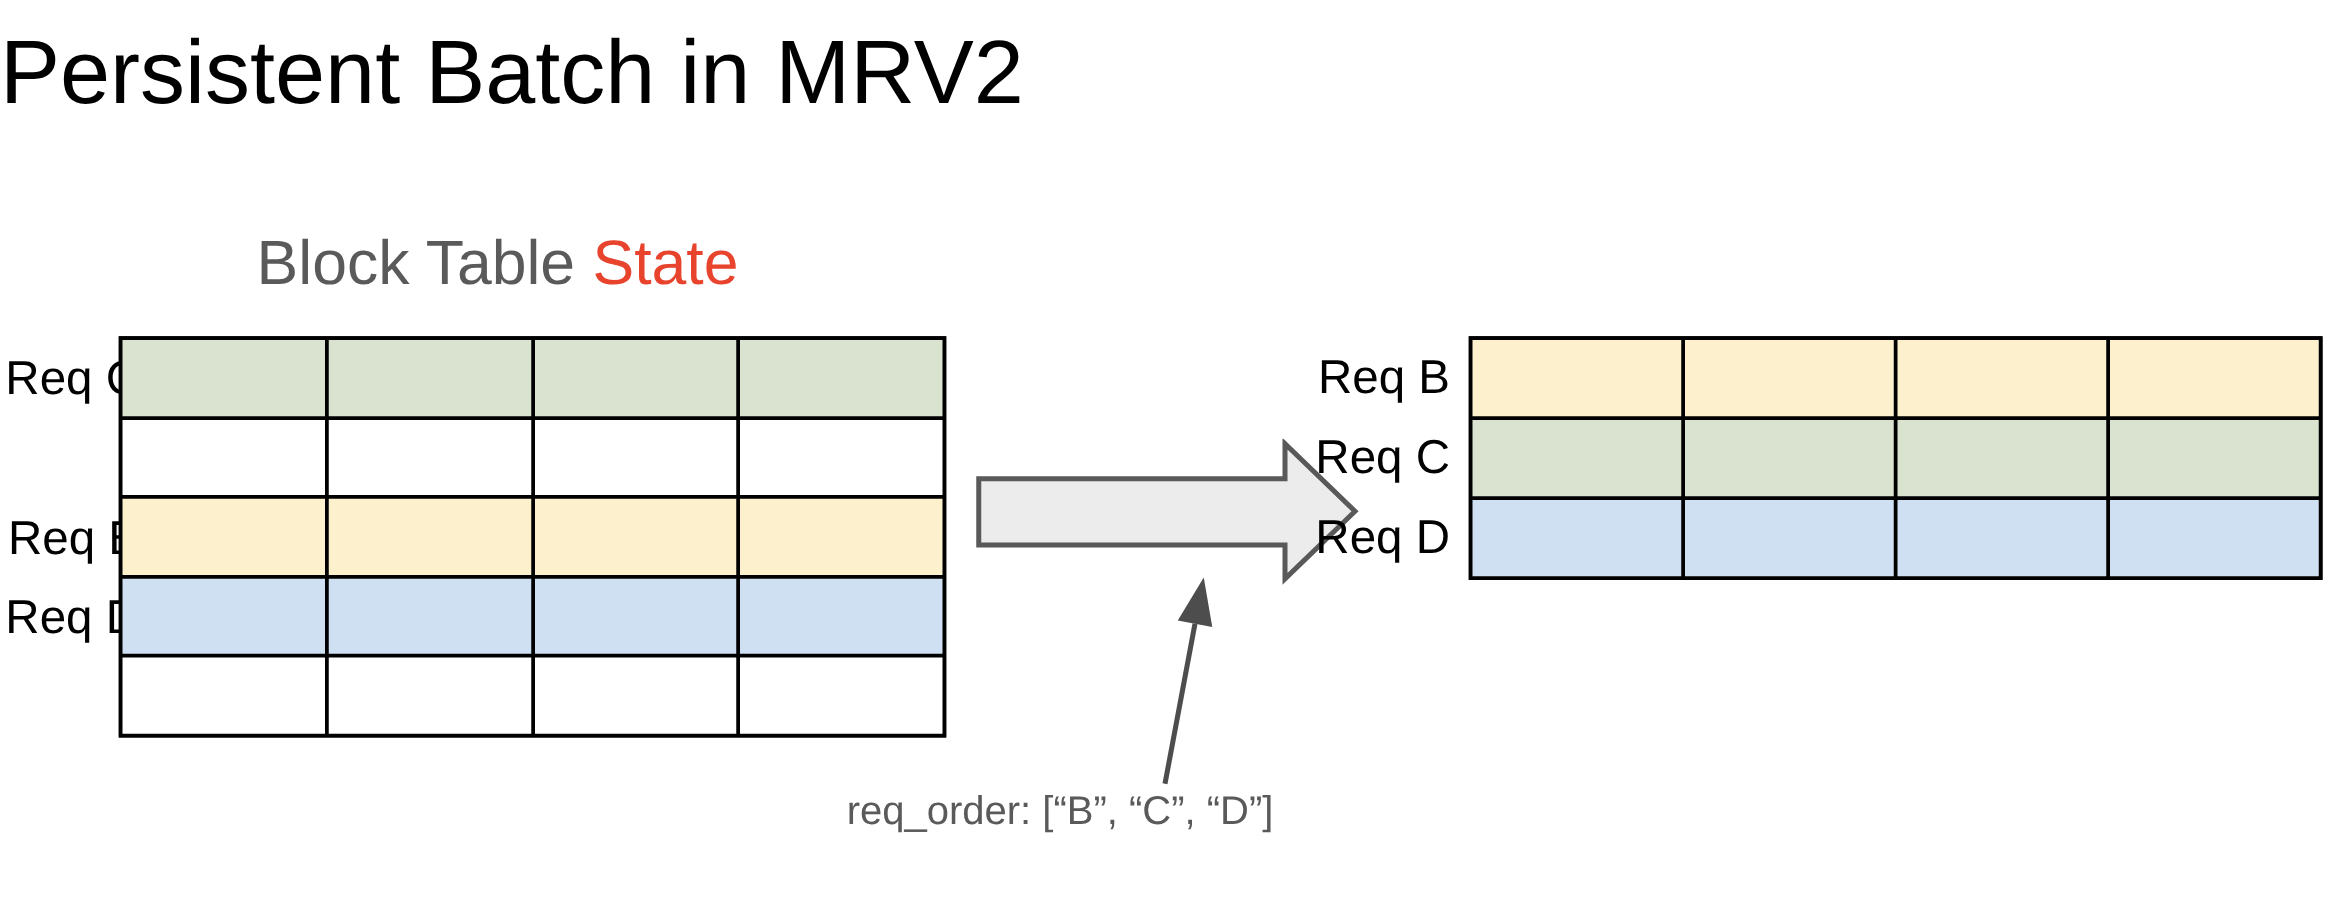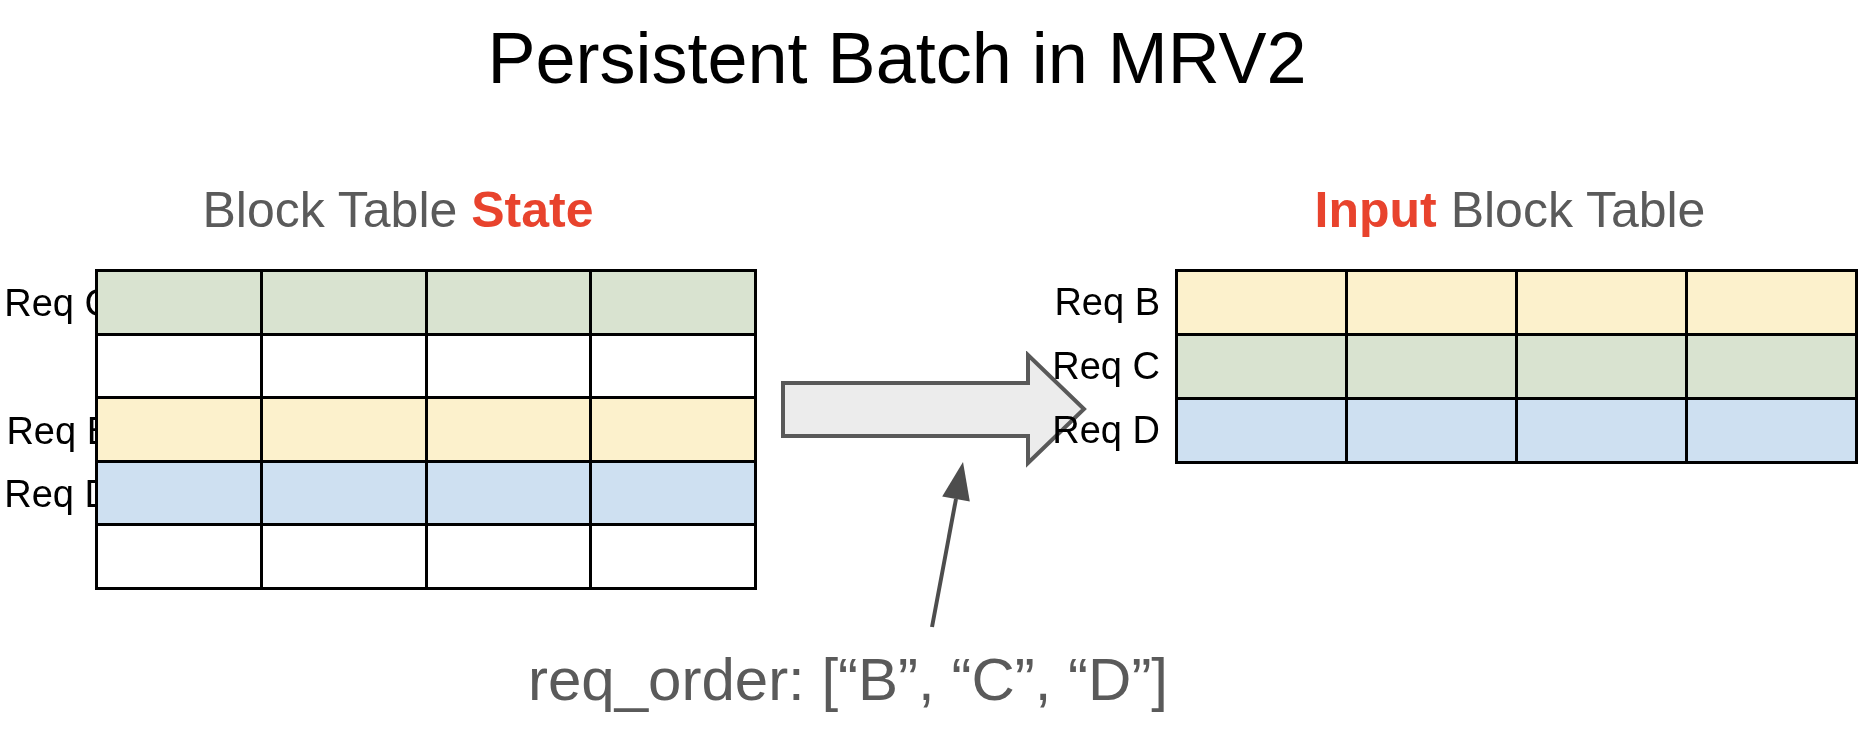--- a/index.html
+++ b/index.html
@@ -2,29 +2,29 @@
 <html><head>
 <meta charset="utf-8">
 <style>
   html,body{margin:0;padding:0;background:#fff;}
   .stage{
     position:relative;width:1874px;height:736px;background:#ffffff;overflow:hidden;
     font-family:"Liberation Sans","DejaVu Sans",sans-serif;
   }
   .title{
     position:absolute;left:0;top:12px;width:1794px;height:92px;line-height:92px;
-    text-align:center;font-size:72px;color:#000;white-space:nowrap;
+    text-align:left;font-size:72px;color:#000;white-space:nowrap;
   }
   .hdr{
     position:absolute;top:182px;height:56px;line-height:56px;width:680px;
     text-align:center;font-size:50px;white-space:nowrap;
   }
   .hdr-left{left:58px;}
   .hdr-right{left:1170px;}
-  .hl{font-weight:bold;}
+  .hl{font-weight:normal;}
   .tbl{
     position:absolute;box-sizing:border-box;background:#000;border:3px solid #000;
     display:grid;gap:3px;
   }
   .tbl-left{left:95px;top:269px;width:662px;height:321px;}
   .tbl-right{left:1175px;top:269px;width:683px;height:195px;}
   .cell{width:100%;height:100%;}
   .rowlab{
     position:absolute;height:40px;line-height:40px;font-size:38px;color:#000;
     white-space:nowrap;
@@ -37,34 +37,33 @@
   .rlab-b{top:282px;}
   .rlab-c{top:346px;}
   .rlab-d{top:410px;}
   .gather-svg{position:absolute;left:779px;top:351px;width:312px;height:118px;}
   .gather-label{
     position:absolute;left:783px;top:384px;width:260px;height:48px;line-height:48px;
     text-align:center;font-size:46px;color:#000;white-space:nowrap;
   }
   .callout-svg{position:absolute;left:915px;top:452px;width:70px;height:185px;}
   .callout-text{
-    position:absolute;left:498px;top:652px;width:700px;height:56px;line-height:56px;
-    text-align:center;font-size:60px;white-space:nowrap;
+    position:absolute;left:498px;top:620px;width:700px;height:56px;line-height:56px;
+    text-align:center;font-size:32px;white-space:nowrap;
   }
 </style>
 </head>
 <body>
 
 <div class="stage">
 
   <div class="title">Persistent Batch in MRV2</div>
 
   <div class="hdr hdr-left"><span style="color: rgb(90, 90, 90);">Block Table </span><span class="hl" style="color: rgb(232, 67, 45);">State</span></div>
 
-  <div class="hdr hdr-right"><span class="hl" style="color: rgb(232, 67, 45);">Input</span><span style="color: rgb(90, 90, 90);"> Block Table</span></div>
 
   <div class="rowlab rowlab-l lab-c">Req C</div>
   <div class="rowlab rowlab-l lab-b">Req B</div>
   <div class="rowlab rowlab-l lab-d">Req D</div>
 
   <div class="tbl tbl-left" id="left-table" style="grid-template-columns: repeat(4, 1fr); background: rgb(0, 0, 0); border-color: rgb(0, 0, 0);">
       <div class="cell" style="background: rgb(217, 227, 208);"></div>
       <div class="cell" style="background: rgb(217, 227, 208);"></div>
       <div class="cell" style="background: rgb(217, 227, 208);"></div>
       <div class="cell" style="background: rgb(217, 227, 208);"></div>

